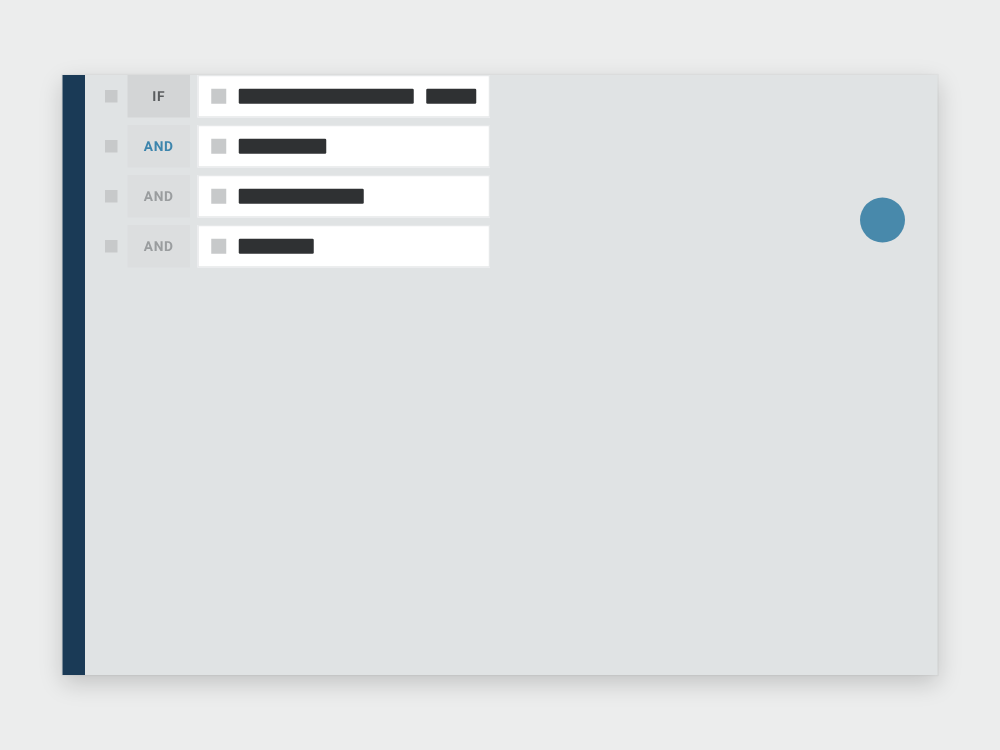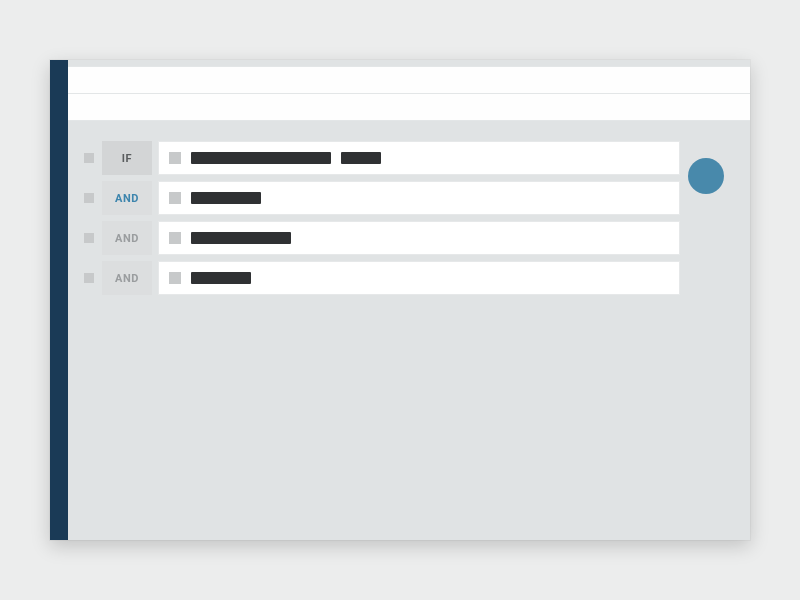--- a/index.html
+++ b/index.html
@@ -21,21 +21,21 @@
   }
   .side-stripe {
     width: 18px;
     height: 100%;
     background: #1a3a56;
     flex: 0 0 18px;
   }
   .content {
     flex: 1;
     display: flex;
-    flex-direction: column;
+    flex-direction: row;
   }
   .header-area {
     padding-top: 6px;
   }
   .header-row {
     height: 28px;
     background: #fefefe;
     border-top: 1px solid #e3e6e7;
     border-bottom: 1px solid #e3e6e7;
   }

